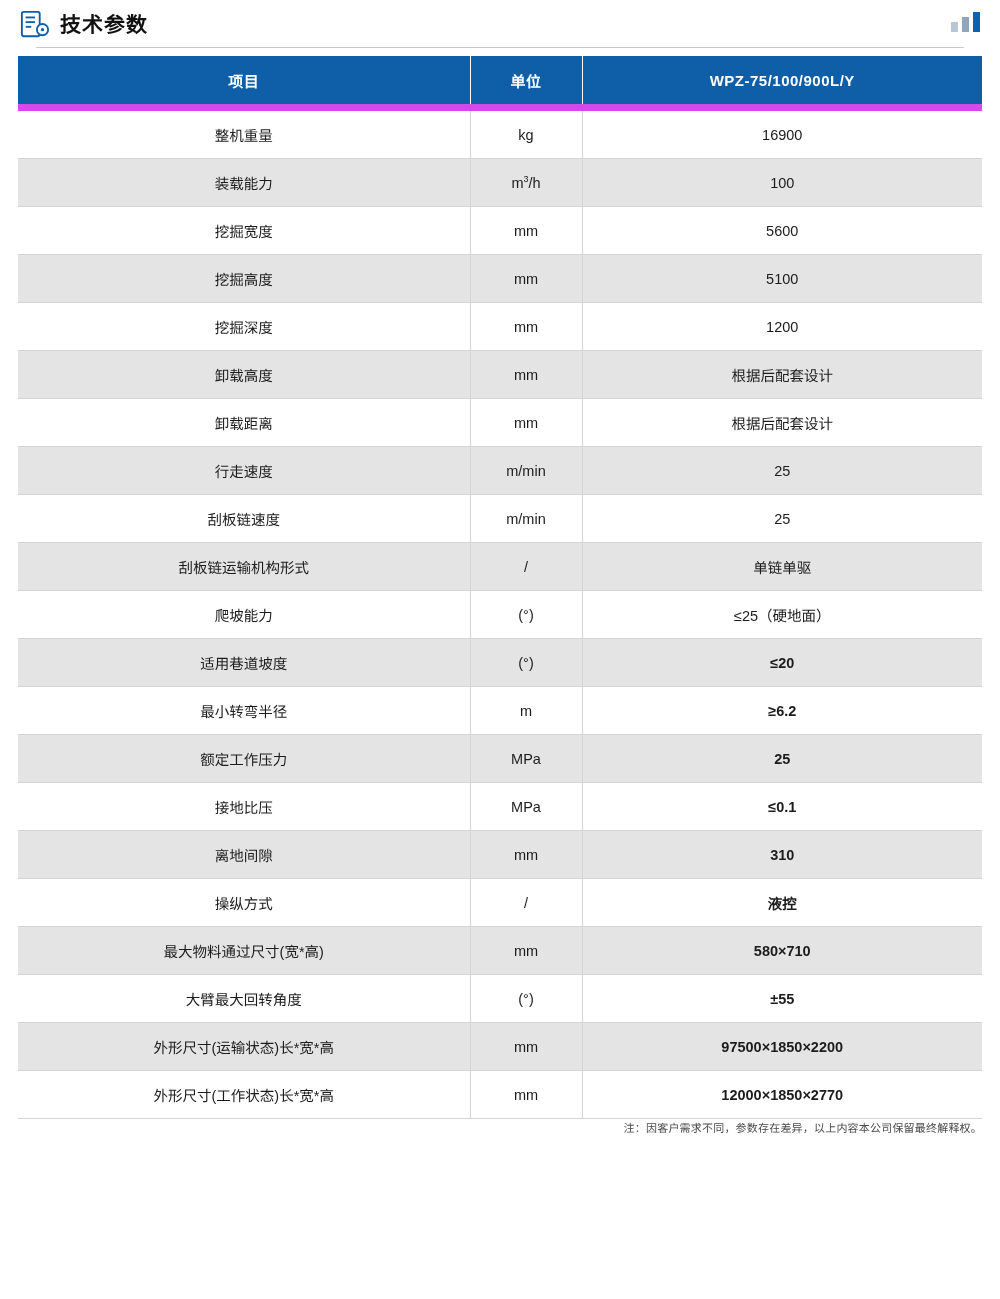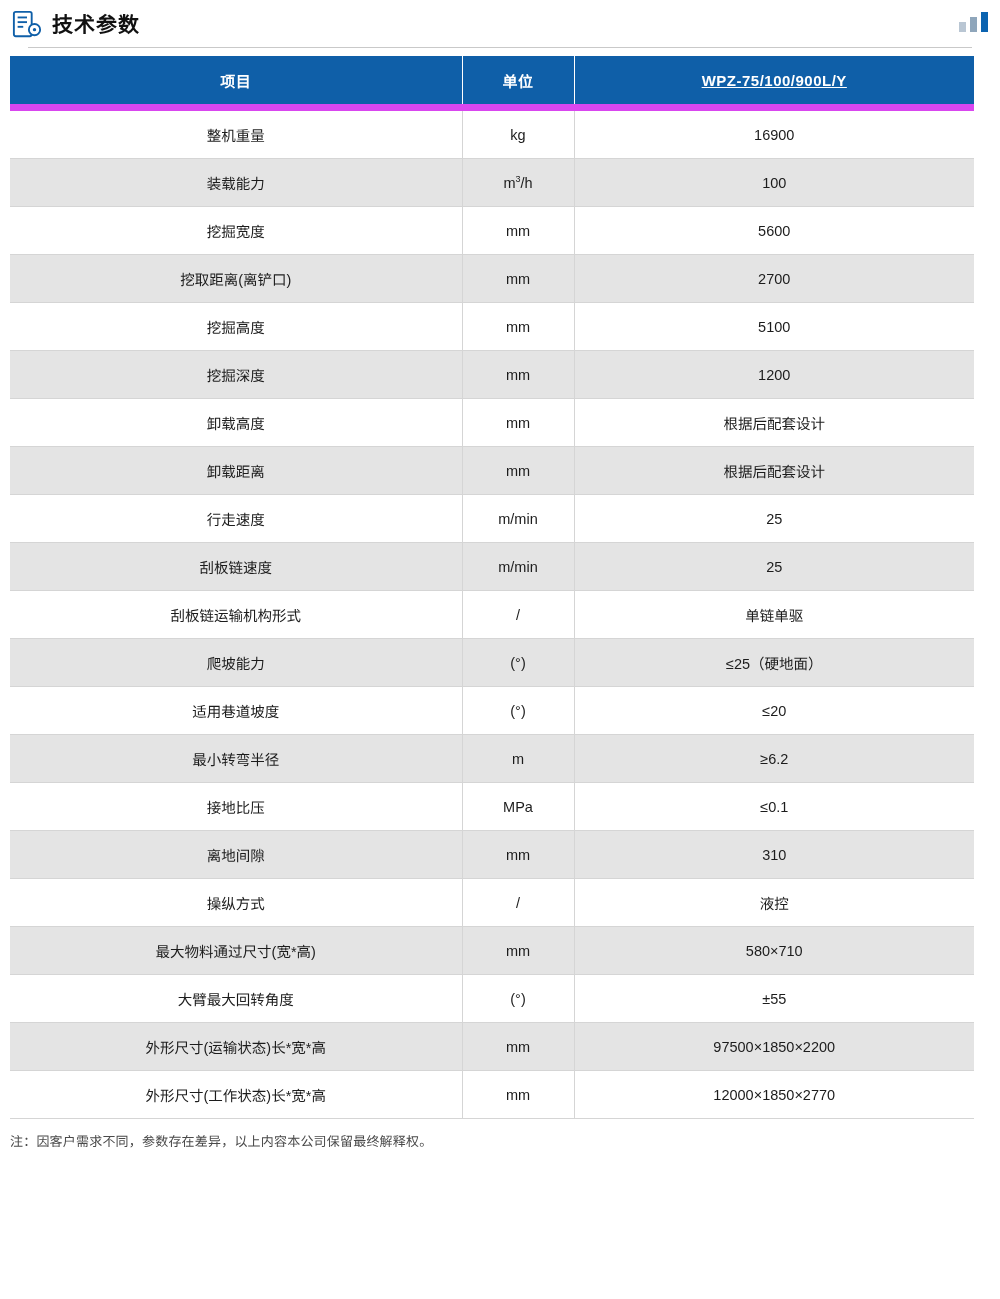--- a/index.html
+++ b/index.html
@@ -12,21 +12,21 @@
     height: 1299px;
     font-family: "Liberation Sans", "DejaVu Sans", sans-serif;
     color: #1a1a1a;
     position: relative;
     overflow: hidden;
   }
   .page {
     width: 1000px;
     height: 1073px;
     box-sizing: border-box;
-    padding: 0 10px;
+    padding: 0 18px;
     position: relative;
   }
 
   
   .header {
     height: 48px;
     display: flex;
     align-items: center;
     position: relative;
     padding-left: 2px;
@@ -85,47 +85,48 @@
     background: #0f5fa8;
     color: #ffffff;
     font-size: 15px;
     font-weight: bold;
     height: 46px;
     text-align: center;
     letter-spacing: 0.5px;
     border-right: 1px solid #ffffff;
     margin-top: 8px;
   }
-  table.spec thead th:last-child { border-right: none; text-decoration: underline; }
+  table.spec thead th:last-child { border-right: none; }
 
   table.spec tbody td {
     height: 47px;
     text-align: center;
     font-size: 14.5px;
     color: #1c1c1c;
     border-bottom: 1px solid #d5d5d5;
     border-right: 1px solid #d5d5d5;
     padding: 0 6px;
     vertical-align: middle;
   }
   table.spec tbody td:last-child { border-right: none; }
   table.spec tbody tr:nth-child(odd) td { background: #ffffff; }
   table.spec tbody tr:nth-child(even) td { background: #e4e4e4; }
   table.spec tbody tr:first-child td { border-top: 7px solid #d946ef; }
 
-  table.spec tbody td.val-bold { font-weight: normal; }
+  table.spec tbody td.val-bold { font-weight: bold; }
 
   .unit sup { font-size: 9px; vertical-align: super; }
 
   
   .footnote {
     width: 964px;
-    font-size: 13px;
+    text-align: right;
+    font-size: 11px;
     color: #4a4a4a;
-    margin-top: 12px;
+    margin-top: 0;
     letter-spacing: 0.2px;
   }
 </style>
 </head>
 <body>
 
 <div class="page">
 
   <div class="header">
     <svg class="header-icon" viewBox="0 0 32 32">
@@ -168,25 +169,20 @@
           <td>装载能力</td>
           <td class="unit">m<sup>3</sup>/h</td>
           <td>100</td>
         </tr>
         <tr>
           <td>挖掘宽度</td>
           <td class="unit">mm</td>
           <td>5600</td>
         </tr>
         <tr>
-          <td>挖取距离(离铲口)</td>
-          <td class="unit">mm</td>
-          <td>2700</td>
-        </tr>
-        <tr>
           <td>挖掘高度</td>
           <td class="unit">mm</td>
           <td>5100</td>
         </tr>
         <tr>
           <td>挖掘深度</td>
           <td class="unit">mm</td>
           <td>1200</td>
         </tr>
         <tr>
@@ -223,20 +219,25 @@
           <td>适用巷道坡度</td>
           <td class="unit">(°)</td>
           <td class="val-bold">≤20</td>
         </tr>
         <tr>
           <td>最小转弯半径</td>
           <td class="unit">m</td>
           <td class="val-bold">≥6.2</td>
         </tr>
         <tr>
+          <td>额定工作压力</td>
+          <td class="unit">MPa</td>
+          <td class="val-bold">25</td>
+        </tr>
+        <tr>
           <td>接地比压</td>
           <td class="unit">MPa</td>
           <td class="val-bold">≤0.1</td>
         </tr>
         <tr>
           <td>离地间隙</td>
           <td class="unit">mm</td>
           <td class="val-bold">310</td>
         </tr>
         <tr>

